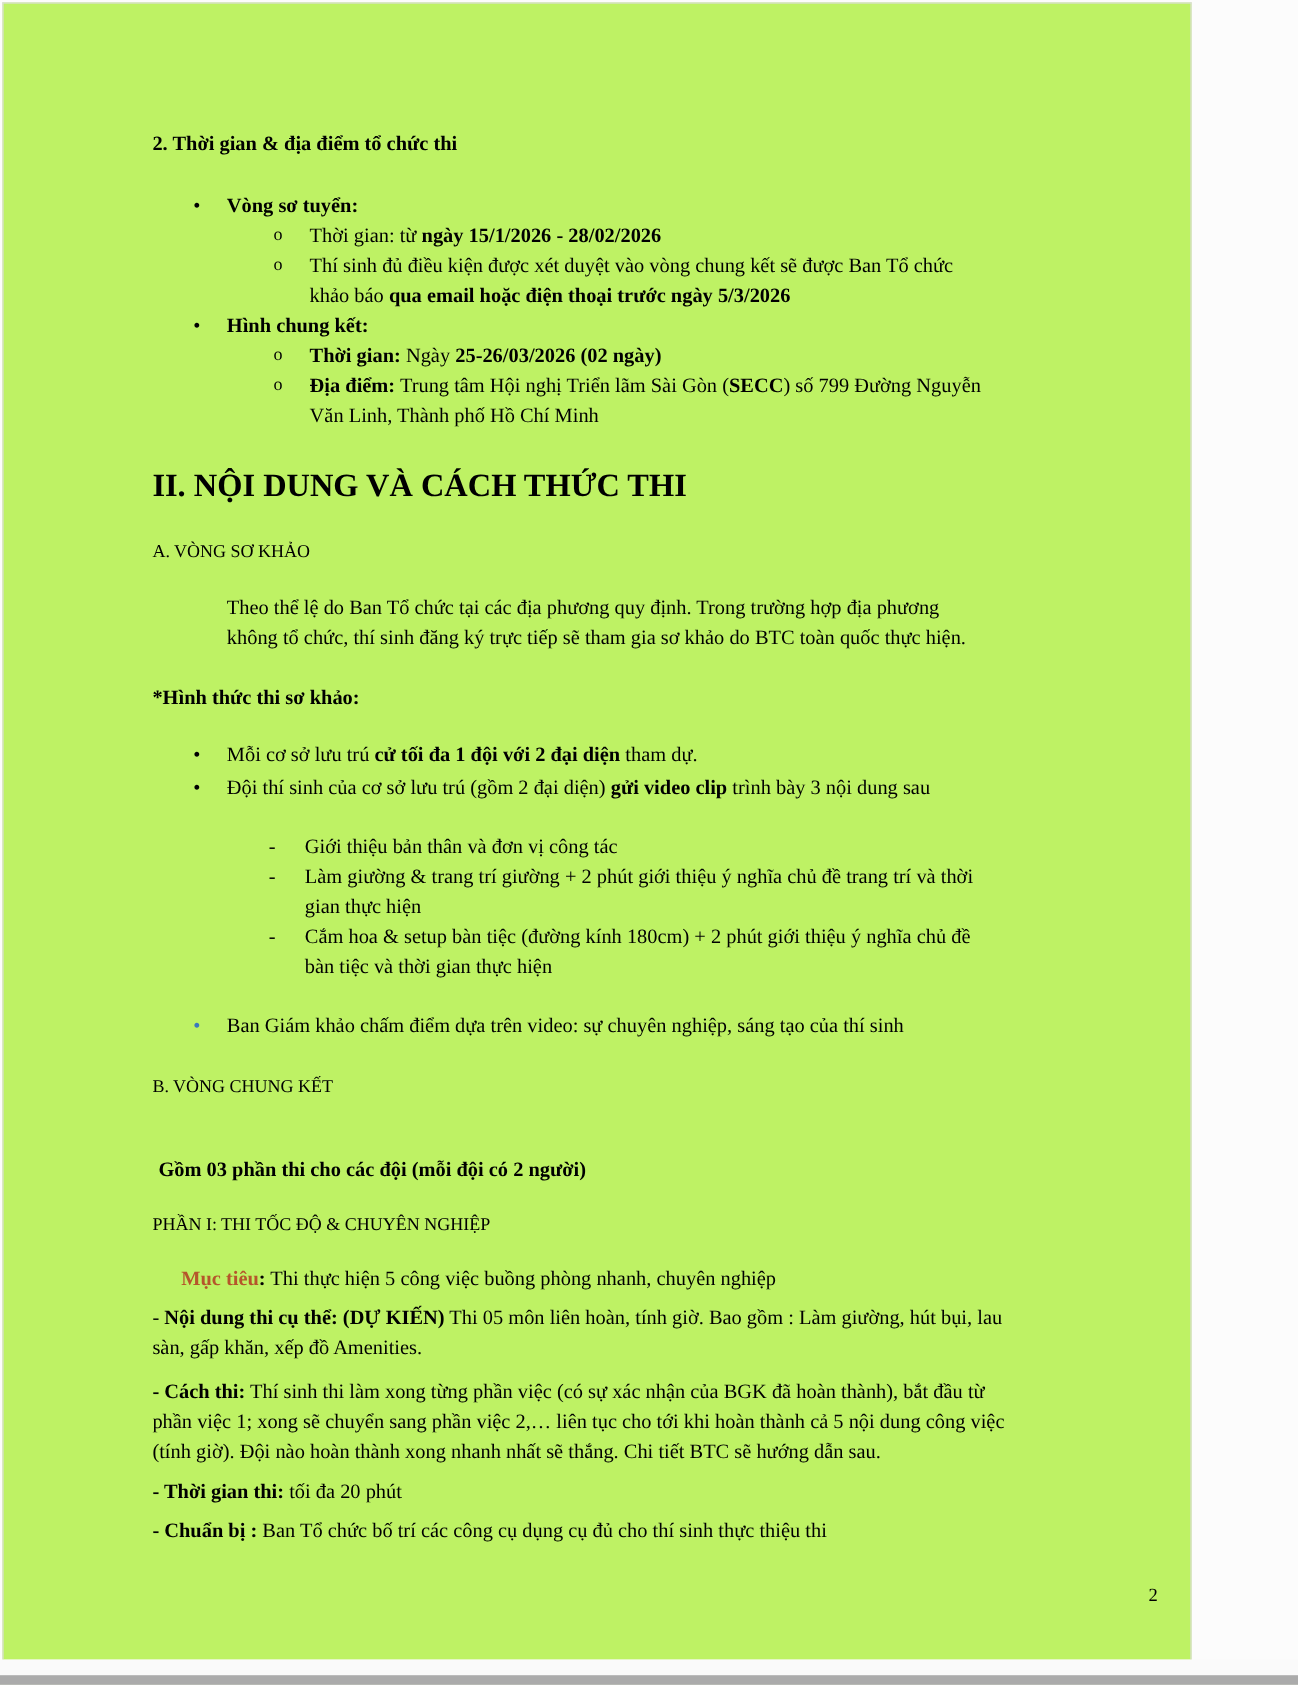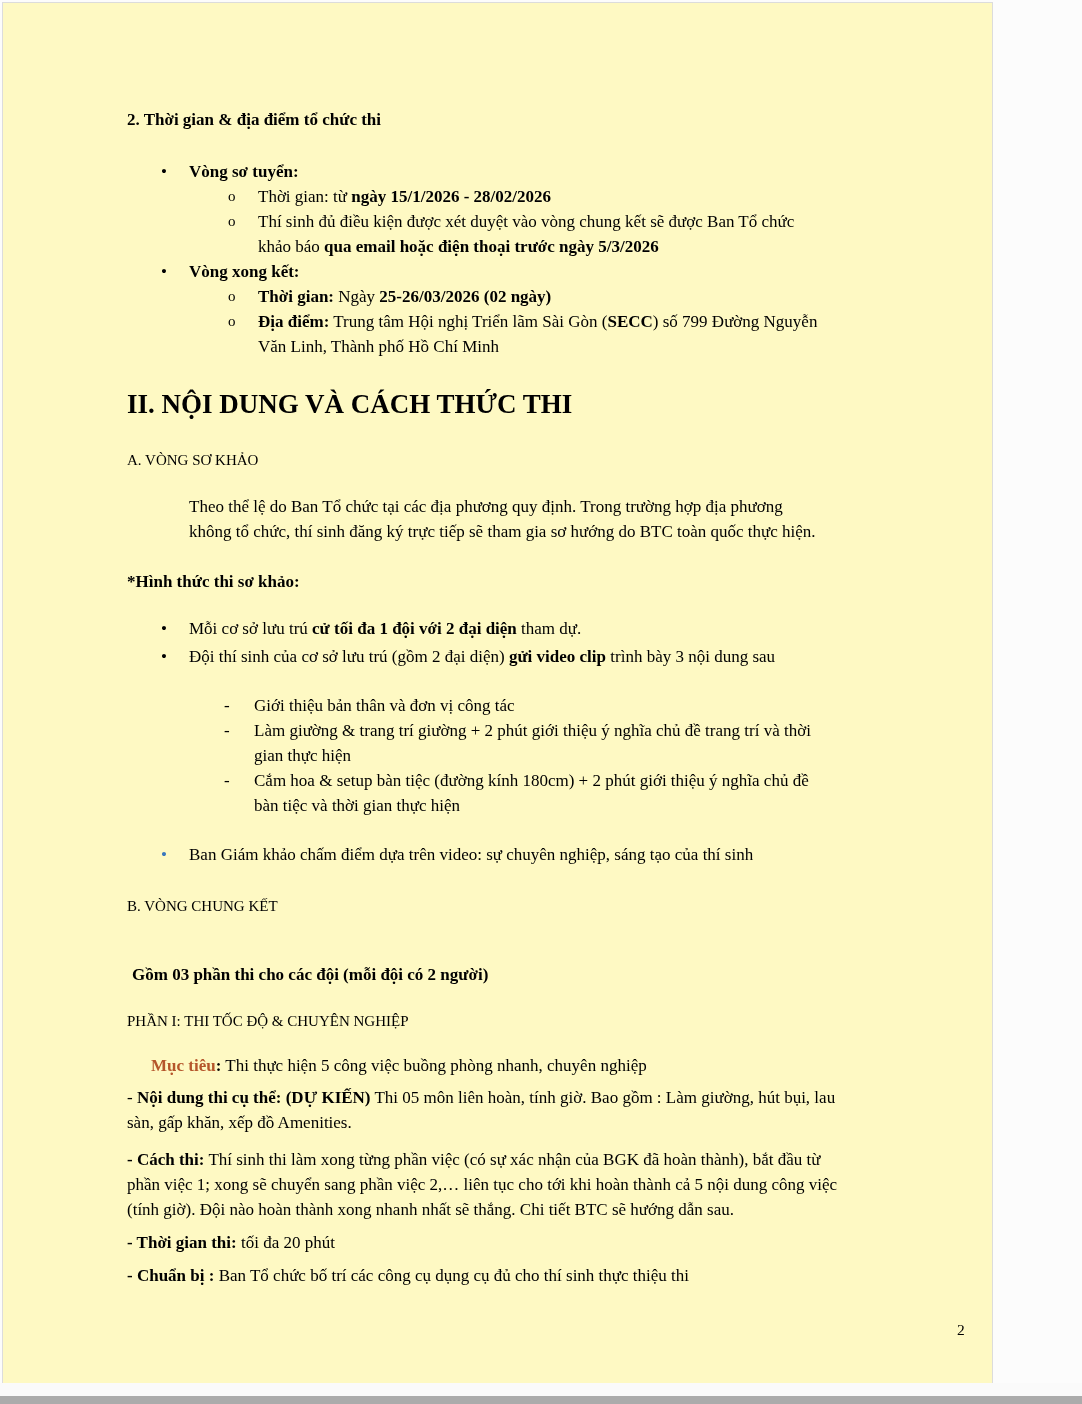--- a/index.html
+++ b/index.html
@@ -4,21 +4,21 @@
 <style>
   *{box-sizing:border-box}
   html,body{margin:0;padding:0}
   body{
     width:1082px;height:1404px;position:relative;overflow:hidden;
     background:#fcfcfc;color:#000;
     font-family:"Liberation Serif", serif;
   }
   .paper{
     position:absolute;left:2px;top:2px;width:991px;height:1381px;
-    background:#fef9c3;border:1px solid #dcdcdc;border-bottom:none;
+    background:#bef264;border:1px solid #dcdcdc;border-bottom:none;
   }
   .content{
     position:absolute;left:124px;top:104px;width:868px;
     font-size:17px;line-height:25px;
   }
   .blk{white-space:nowrap}
   .b{font-weight:bold}
   .h1{font-size:27px;line-height:34px;font-weight:bold}
   .h2{font-size:15px;line-height:27px;font-weight:normal}
   .bullet1,.bullet2,.dash{display:flex}
@@ -73,33 +73,33 @@
       <div class="blk bullet2" data-name="blk-thoi-gian-so-tuyen">
         <span class="marker" data-name="bullet-marker">o</span>
         <span class="txt" data-name="list-item-text"><span data-name="text-run">Thời gian: từ </span><span class="b" data-name="text-run">ngày 15/1/2026 - 28/02/2026</span></span>
       </div>
       <div class="blk bullet2" data-name="blk-thi-sinh-dieu-kien">
         <span class="marker" data-name="bullet-marker">o</span>
         <span class="txt" data-name="list-item-text"><span data-name="text-run">Thí sinh đủ điều kiện được xét duyệt vào vòng chung kết sẽ được Ban Tổ chức</span><br><span data-name="text-run">khảo báo </span><span class="b" data-name="text-run">qua email hoặc điện thoại trước ngày 5/3/2026</span></span>
       </div>
       <div class="blk bullet1" data-name="blk-vong-chung-ket">
         <span class="marker" data-name="bullet-marker">•</span>
-        <span class="txt" data-name="list-item-text"><span class="b" data-name="text-run">Vòng xong kết:</span></span>
+        <span class="txt" data-name="list-item-text"><span class="b" data-name="text-run">Hình chung kết:</span></span>
       </div>
       <div class="blk bullet2" data-name="blk-thoi-gian-chung-ket">
         <span class="marker" data-name="bullet-marker">o</span>
         <span class="txt" data-name="list-item-text"><span class="b" data-name="text-run">Thời gian:</span><span data-name="text-run"> Ngày </span><span class="b" data-name="text-run">25-26/03/2026 (02 ngày)</span></span>
       </div>
       <div class="blk bullet2" data-name="blk-dia-diem">
         <span class="marker" data-name="bullet-marker">o</span>
         <span class="txt" data-name="list-item-text"><span class="b" data-name="text-run">Địa điểm:</span><span data-name="text-run"> Trung tâm Hội nghị Triển lãm Sài Gòn (</span><span class="b" data-name="text-run">SECC</span><span data-name="text-run">) số 799 Đường Nguyễn</span><br><span data-name="text-run">Văn Linh, Thành phố Hồ Chí Minh</span></span>
       </div>
       <div class="blk h1" data-name="blk-heading-ii"><span data-name="text-run">II. NỘI DUNG VÀ CÁCH THỨC THI</span></div>
       <div class="blk h2" data-name="blk-heading-a"><span data-name="text-run">A. VÒNG SƠ KHẢO</span></div>
-      <div class="blk para-indent" data-name="blk-para-theo-the-le"><span data-name="text-run">Theo thể lệ do Ban Tổ chức tại các địa phương quy định. Trong trường hợp địa phương</span><br><span data-name="text-run">không tổ chức, thí sinh đăng ký trực tiếp sẽ tham gia sơ hướng do BTC toàn quốc thực hiện.</span></div>
+      <div class="blk para-indent" data-name="blk-para-theo-the-le"><span data-name="text-run">Theo thể lệ do Ban Tổ chức tại các địa phương quy định. Trong trường hợp địa phương</span><br><span data-name="text-run">không tổ chức, thí sinh đăng ký trực tiếp sẽ tham gia sơ khảo do BTC toàn quốc thực hiện.</span></div>
       <div class="blk para" data-name="blk-hinh-thuc"><span class="b" data-name="text-run">*Hình thức thi sơ khảo:</span></div>
       <div class="blk bullet1" data-name="blk-moi-co-so">
         <span class="marker" data-name="bullet-marker">•</span>
         <span class="txt" data-name="list-item-text"><span data-name="text-run">Mỗi cơ sở lưu trú </span><span class="b" data-name="text-run">cử tối đa 1 đội với 2 đại diện</span><span data-name="text-run"> tham dự.</span></span>
       </div>
       <div class="blk bullet1" data-name="blk-doi-thi-sinh">
         <span class="marker" data-name="bullet-marker">•</span>
         <span class="txt" data-name="list-item-text"><span data-name="text-run">Đội thí sinh của cơ sở lưu trú (gồm 2 đại diện) </span><span class="b" data-name="text-run">gửi video clip</span><span data-name="text-run"> trình bày 3 nội dung sau</span></span>
       </div>
       <div class="blk dash" data-name="blk-gioi-thieu">

